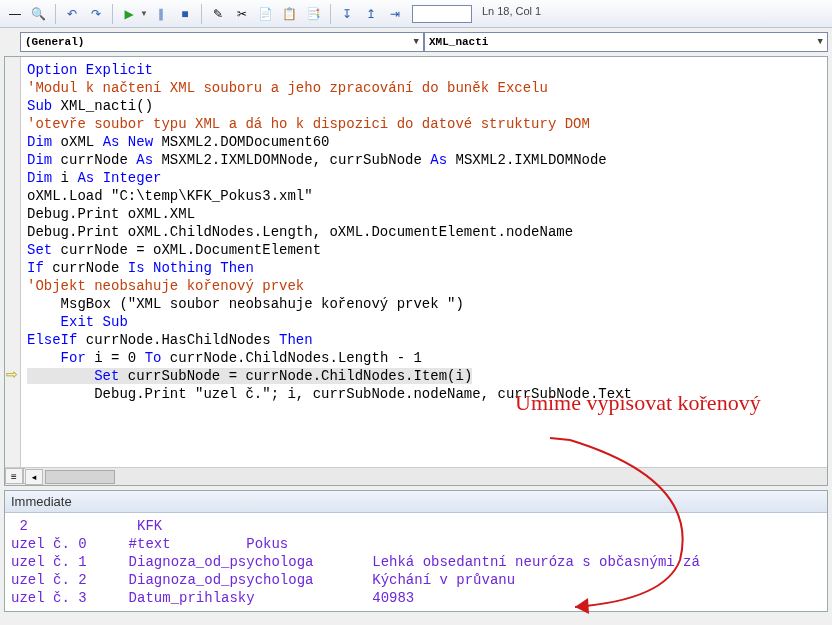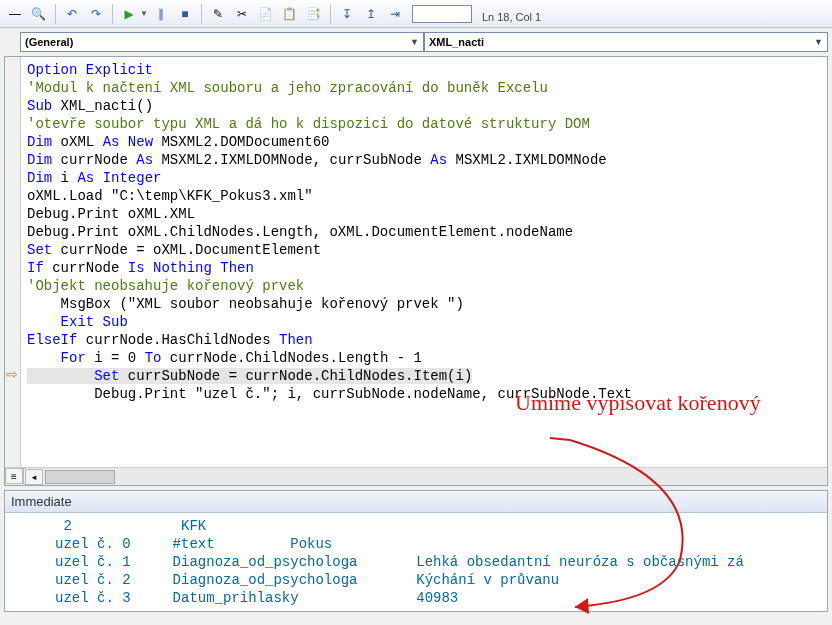--- a/index.html
+++ b/index.html
@@ -2,48 +2,48 @@
 <html><head>
 <meta charset="utf-8">
 <style>
 * { margin: 0; padding: 0; box-sizing: border-box; }
 body { font-family: "Segoe UI", Tahoma, sans-serif; font-size: 12px; background: #f0f0f0; width: 832px; height: 625px; overflow: hidden; position: relative; }
 
 .toolbar { background: linear-gradient(#fdfdfe, #e8ecf4); border-bottom: 1px solid #b8c4d8; height: 28px; display: flex; align-items: center; padding: 0 4px; gap: 2px; }
 .tbtn { width: 22px; height: 22px; display: flex; align-items: center; justify-content: center; border: 1px solid transparent; border-radius: 2px; }
 .tsep { width: 1px; height: 20px; background: #b8c4d8; margin: 0 3px; }
 .ddarrow { font-size: 8px; margin-left: -2px; color: #555; }
-.break-combo { margin-left: 4px; display: flex; align-items: flex-end; gap: 4px; }
+.break-combo { margin-left: 4px; display: flex; align-items: flex-start; gap: 4px; }
 .break-combo input { width: 60px; height: 18px; border: 1px solid #7a8aaa; font-size: 11px; padding: 0 2px; }
 .status-text { margin-left: 6px; color: #444; font-size: 11px; }
 
 .dropdown-row { display: flex; gap: 0; padding: 4px 4px 4px 20px; background: #f0f0f0; }
-.dd { background: #fff; border: 1px solid #7a8aaa; height: 20px; display: flex; align-items: center; justify-content: space-between; padding: 0 4px; font-family: Liberation Sans, sans-serif; font-size: 11px; }
+.dd { background: #fff; border: 1px solid #7a8aaa; height: 20px; display: flex; align-items: center; justify-content: space-between; padding: 0 4px; font-family: Liberation Mono, monospace; font-size: 11px; }
 .dd1 { flex: 1; font-weight: bold; }
 .dd2 { flex: 1; font-weight: bold; margin-left: 0; }
 .dd .arrow { font-size: 9px; color: #444; }
 
 .code-area-wrap { display: flex; background: #fff; border: 1px solid #9aa; margin: 0 4px; height: 430px; position: relative; }
 .gutter { width: 16px; background: #f0f0f0; border-right: 1px solid #ccc; position: relative; }
 .break-arrow { position: absolute; left: 1px; width: 14px; height: 14px; color: #b8a000; font-size: 14px; line-height: 14px; }
 .code-area { flex: 1; font-family: Consolas, "Courier New", monospace; font-size: 14px; line-height: 18px; padding: 4px 12px 0 6px; white-space: pre; overflow: hidden; position: relative; }
 .code-line { height: 18px; }
 .kw { color: #0000ff; }
-.cm { color: #4d7c0f; }
+.cm { color: #c2410c; }
 .hl { background: #e5e5e5; }
 
 .hscroll { position: absolute; bottom: 0; left: 20px; right: 0; height: 18px; background: #e9e9e9; border-top: 1px solid #ccc; display: flex; align-items: center; }
 .hscroll .btnL, .hscroll .btnR { width: 18px; height: 16px; background: #f4f4f4; border: 1px solid #bbb; display: flex; align-items: center; justify-content: center; font-size: 9px; }
 .hscroll .thumb { width: 70px; height: 14px; background: #d4d4d4; border: 1px solid #aaa; margin-left: 2px; }
 .splitbtns { position:absolute; bottom:0; left:0; width:38px; height:18px; background:#e9e9e9; border-top:1px solid #ccc; display:flex;}
 .splitbtns div{ width:18px; height:16px; border:1px solid #bbb; background:#f4f4f4; display:flex; align-items:center; justify-content:center; font-size:10px; }
 
 .immediate { margin: 4px 4px 0 4px; border: 1px solid #9aa; background: #fff; }
 .imm-header { background: linear-gradient(#f0f4fb, #dce5f2); border-bottom: 1px solid #b8c4d8; padding: 3px 6px; font-size: 13px; color: #333; }
-.imm-body { font-family: Consolas, "Courier New", monospace; font-size: 14px; line-height: 18px; padding: 4px 6px; white-space: pre; color: #0369a1; margin-left: 44px; }
+.imm-body { font-family: Consolas, "Courier New", monospace; font-size: 14px; line-height: 18px; padding: 4px 6px; white-space: pre; color: #6d28d9; }
 
 .annotation { position: absolute; color: #d01818; font-family: "Times New Roman", serif; font-size: 22px; pointer-events: none; }
 .arrow-svg { position: absolute; pointer-events: none; }
 </style>
 </head>
 <body>
 
 <div class="toolbar">
   <div class="tbtn">
       <span>—</span>

